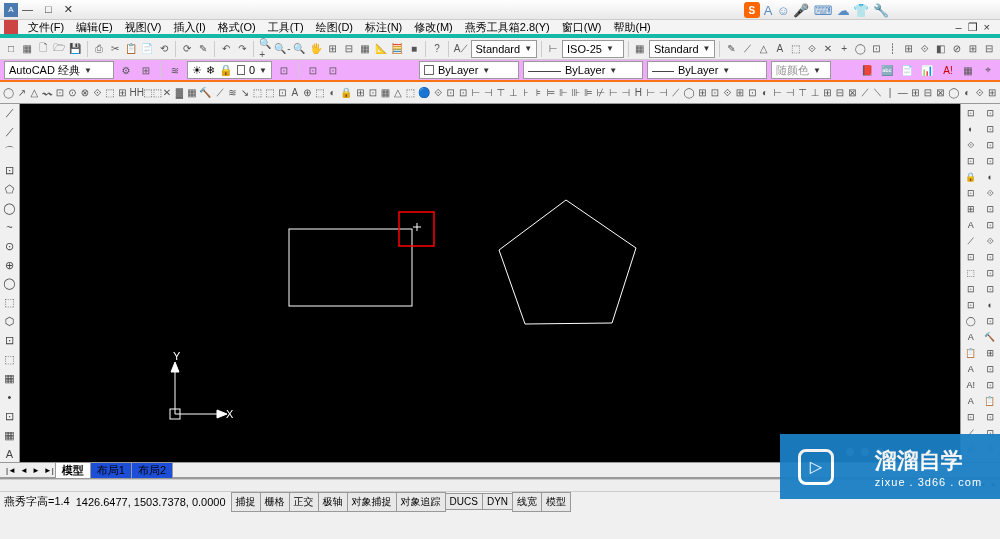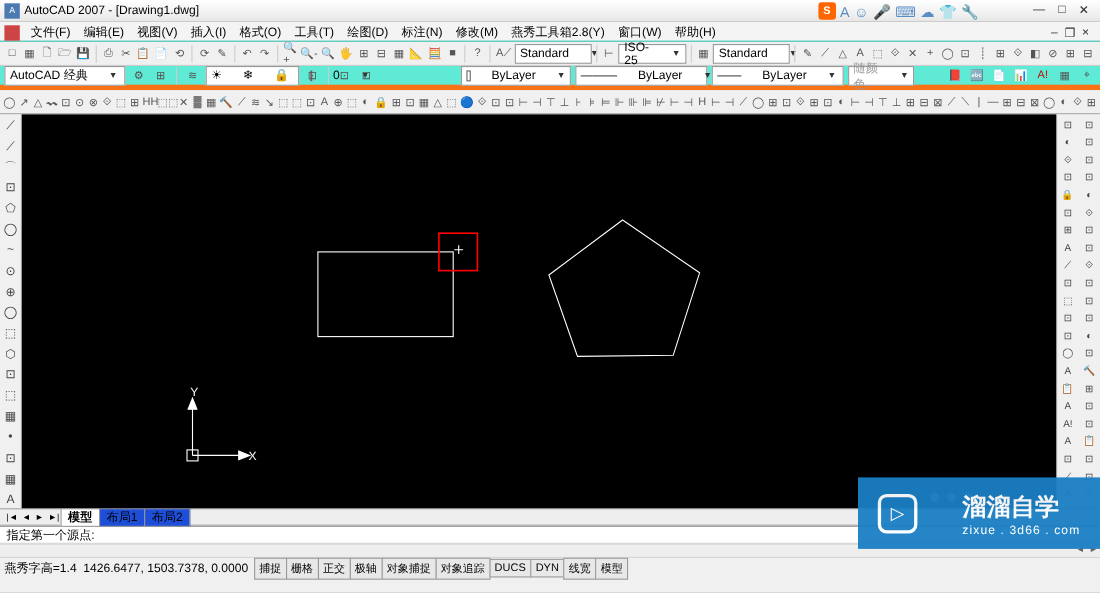--- a/index.html
+++ b/index.html
@@ -5,29 +5,29 @@
 * { margin: 0; padding: 0; box-sizing: border-box; font-family: "Microsoft YaHei", sans-serif; font-size: 11px; }
 body { width: 1000px; height: 539px; background: #f0f0f0; overflow: hidden; position: relative; }
 .titlebar { height: 20px; background: linear-gradient(#fff,#e8e8e8); display: flex; align-items: center; padding: 0 4px; border-bottom: 1px solid #ccc; }
 .titlebar .icon { width: 14px; height: 14px; background: #4a7ab0; margin-right: 4px; font-size: 8px; color: #fff; display: flex; align-items: center; justify-content: center; }
 .titlebar .title { flex: 1; font-size: 11px; }
 .winbtns { display: flex; gap: 12px; margin-right: 6px; font-size: 13px; color: #333; }
 .winbtns span { cursor: default; }
 .sogou { position: absolute; right: 110px; top: 2px; display: flex; gap: 4px; align-items: center; }
 .sogou .s { width: 16px; height: 16px; background: #ff6600; color: #fff; font-weight: bold; display: flex; align-items: center; justify-content: center; border-radius: 3px; font-size: 10px; }
 .sogou .ic { font-size: 13px; color: #5a8dc4; }
-.menubar { height: 18px; background: #f4f4f4; display: flex; align-items: flex-end; padding: 0 4px; gap: 0; border-bottom: 1px solid #14b8a6; }
+.menubar { height: 18px; background: #f4f4f4; display: flex; align-items: center; padding: 0 4px; gap: 0; border-bottom: 4px solid #14b8a6; }
 .menubar .mi { padding: 0 6px; font-size: 11px; }
 .menubar .aicon { width: 14px; height: 14px; background: #c44; margin-right: 4px; }
 .toolbar { height: 22px; background: #f0f0f0; display: flex; align-items: center; padding: 0 4px; gap: 2px; border-bottom: 1px solid #ccc; }
 .tbtn { width: 16px; height: 16px; display: flex; align-items: center; justify-content: center; font-size: 10px; color: #555; border: 1px solid transparent; }
 .sep { width: 1px; height: 16px; background: #ccc; margin: 0 2px; }
-.combo { height: 18px; background: #fff; border: 1px solid #999; padding: 0 4px; display: flex; align-items: center; font-size: 11px; gap: 19px; }
+.combo { height: 18px; background: #fff; border: 1px solid #999; padding: 0 4px; display: flex; align-items: center; font-size: 11px; gap: 4px; }
 .combo .dd { font-size: 8px; color: #333; }
-.row2 { height: 22px; background: #5eead4; display: flex; align-items: center; padding: 0 4px; gap: 4px; border-bottom: 5px solid #f97316; }
+.row2 { height: 22px; background: #f0abfc; display: flex; align-items: center; padding: 0 4px; gap: 4px; border-bottom: 2px solid #f97316; }
 .row3 { height: 22px; background: #f0f0f0; display: flex; align-items: center; padding: 0 2px; gap: 1px; border-bottom: 1px solid #999; overflow: hidden; }
 .row3 .tbtn { width: 15px; }
 .main { display: flex; height: 358px; }
 .ltool { width: 20px; background: #f0f0f0; display: flex; flex-direction: column; align-items: center; padding-top: 2px; gap: 3px; border-right: 1px solid #999; }
 .ltool .tb { width: 16px; height: 16px; display: flex; align-items: center; justify-content: center; font-size: 11px; color: #444; }
 .rtool { width: 40px; background: #f0f0f0; border-left: 1px solid #999; display: flex; }
 .rtool .col { width: 20px; display: flex; flex-direction: column; align-items: center; padding-top: 2px; gap: 2px; }
 .rtool .tb { width: 16px; height: 14px; display: flex; align-items: center; justify-content: center; font-size: 9px; color: #444; }
 .canvas { flex: 1; background: #000; position: relative; }
 .canvas svg { position: absolute; inset: 0; }
@@ -49,21 +49,20 @@
 .scrollh { height: 12px; background: #eee; border-top: 1px solid #ccc; position: relative; }
 .scrollh::after { content: "◄"; position: absolute; right: 14px; top: 0; font-size: 8px; color: #666; }
 .scrollh::before { content: "►"; position: absolute; right: 2px; top: 0; font-size: 8px; color: #666; }
 .cswatch { width: 14px; height: 14px; border: 1px solid #666; display: inline-block; }
 </style>
 </head>
 <body>
 
 <div class="titlebar">
   <div class="icon">A</div>
-  <div class="title">AutoCAD 2007 - [Drawing1.dwg]</div>
   <div class="sogou">
     <div class="s">S</div>
     <span class="ic">A</span>
     <span class="ic">☺</span>
     <span class="ic">🎤</span>
     <span class="ic">⌨</span>
     <span class="ic">☁</span>
     <span class="ic">👕</span>
     <span class="ic">🔧</span>
   </div>
@@ -403,21 +402,20 @@
   <span class="nav">|◄</span>
   <span class="nav">◄</span>
   <span class="nav">►</span>
   <span class="nav">►|</span>
   <span class="tab active">模型</span>
   <span class="tab">布局1</span>
   <span class="tab">布局2</span>
 </div>
 
 <div class="cmdarea">
-  <div class="cmdline">指定第一个源点:</div>
 </div>
 <div class="scrollh"></div>
 
 <div class="statusbar">
   <span>燕秀字高=1.4</span>
   <span class="coord">1426.6477, 1503.7378, 0.0000</span>
   <span class="sb">捕捉</span>
   <span class="sb">栅格</span>
   <span class="sb">正交</span>
   <span class="sb">极轴</span>

